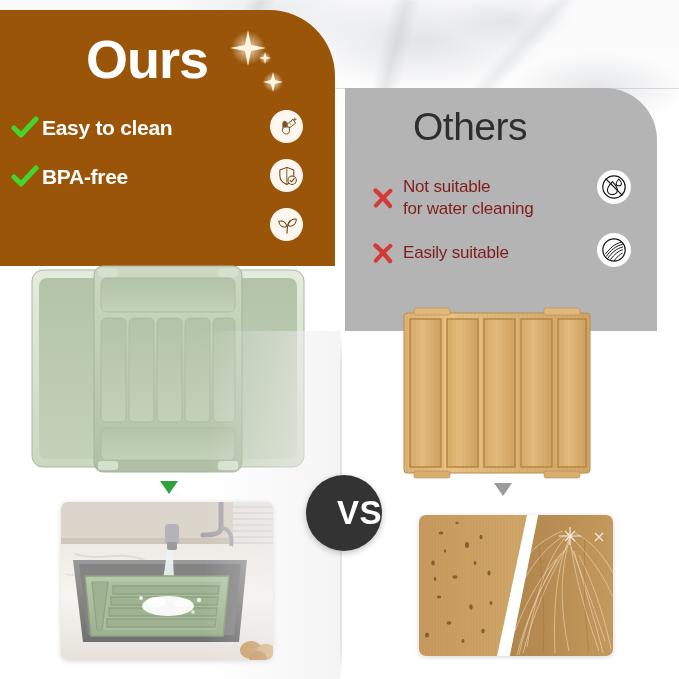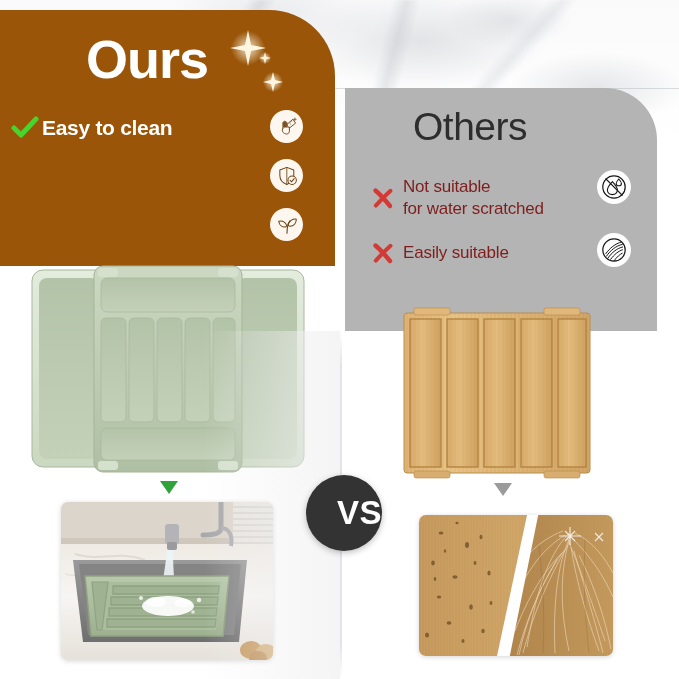--- a/index.html
+++ b/index.html
@@ -185,20 +185,28 @@
       <div class="feat-row">
         <span class="check">
           <svg width="28" height="24" viewBox="0 0 28 24">
             <path d="M3 12 L10 19 L25 3" stroke="#44d62c" stroke-width="5" fill="none" stroke-linecap="round" stroke-linejoin="round"></path>
           </svg>
         </span>
         <span class="feat-label">Easy to clean</span>
       </div>
 
 
+      <div class="feat-row">
+        <span class="check">
+          <svg width="28" height="24" viewBox="0 0 28 24">
+            <path d="M3 12 L10 19 L25 3" stroke="#44d62c" stroke-width="5" fill="none" stroke-linecap="round" stroke-linejoin="round"></path>
+          </svg>
+        </span>
+        <span class="feat-label">BPA-free</span>
+      </div>
     </div>
 
     <div class="feat-icon fi0">
       <svg width="22" height="22" viewBox="0 0 24 24">
         <path d="M7.5 13.5 L7.5 7.2 C7.5 6.4 8.6 6.4 8.6 7.2 L8.6 12" stroke="#6b4112" stroke-width="1" fill="none" stroke-linecap="round"></path>
         <path d="M8.6 12 L8.6 6.2 C8.6 5.4 9.7 5.4 9.7 6.2 L9.7 12" stroke="#6b4112" stroke-width="1" fill="none" stroke-linecap="round"></path>
         <path d="M9.7 12 L9.7 6.6 C9.7 5.8 10.8 5.8 10.8 6.6 L10.8 12" stroke="#6b4112" stroke-width="1" fill="none" stroke-linecap="round"></path>
         <path d="M7.5 13.5 C6.6 14.4 6.6 16.4 7.6 17.6 C8.6 18.8 10 19.6 11.6 19.6
                  C13.4 19.6 14.6 18.4 14.6 16.6 L14.6 12.2" stroke="#6b4112" stroke-width="1" fill="none" stroke-linecap="round" stroke-linejoin="round"></path>
         <path d="M10.9 12 L10.9 7.4 C10.9 6.6 12 6.6 12 7.4 L12.1 12.4" stroke="#6b4112" stroke-width="1" fill="none" stroke-linecap="round"></path>
@@ -237,21 +245,21 @@
     <div class="con-list">
       <div class="con-row">
         <span class="xmark">
           <svg width="26" height="26" viewBox="0 0 26 26">
             <path d="M5.5 5.5 C9 8.5 15.5 15.5 20 21" stroke="#d33a36" stroke-width="4.4" fill="none" stroke-linecap="round"></path>
             <path d="M20.5 5.8 C16.5 9.5 9.5 16.5 5.8 20.6" stroke="#d33a36" stroke-width="4.0" fill="none" stroke-linecap="round"></path>
           </svg>
         </span>
         <span class="con-label">
           <span>Not suitable</span><br>
-          <span>for water scratched</span>
+          <span>for water cleaning</span>
         </span>
       </div>
 
       <div class="con-row">
         <span class="xmark">
           <svg width="26" height="26" viewBox="0 0 26 26">
             <path d="M5.5 5.5 C9 8.5 15.5 15.5 20 21" stroke="#d33a36" stroke-width="4.4" fill="none" stroke-linecap="round"></path>
             <path d="M20.5 5.8 C16.5 9.5 9.5 16.5 5.8 20.6" stroke="#d33a36" stroke-width="4.0" fill="none" stroke-linecap="round"></path>
           </svg>
         </span>

